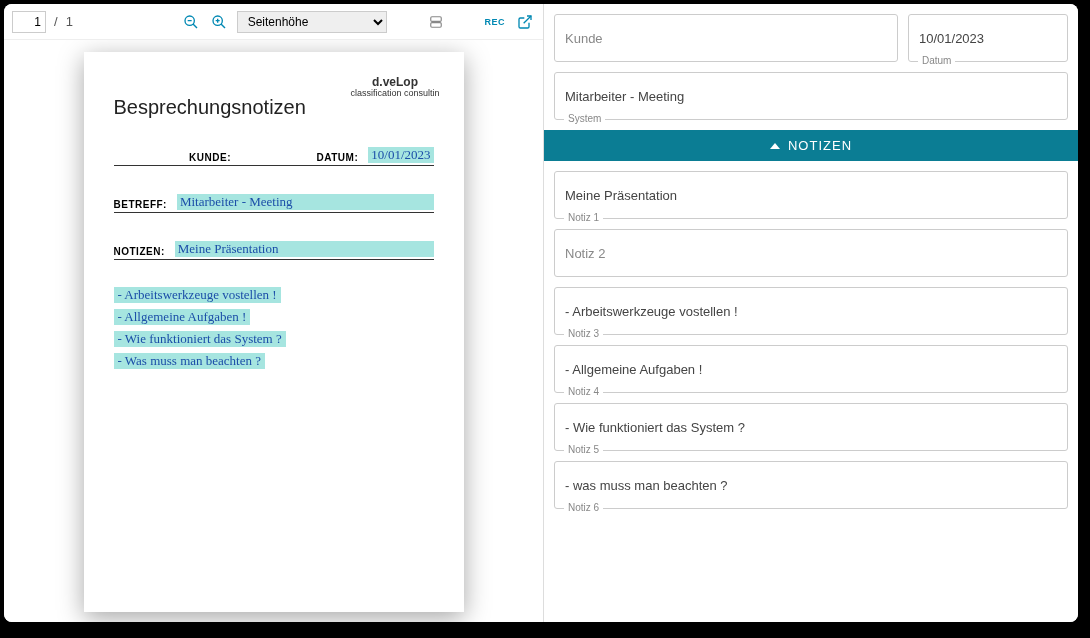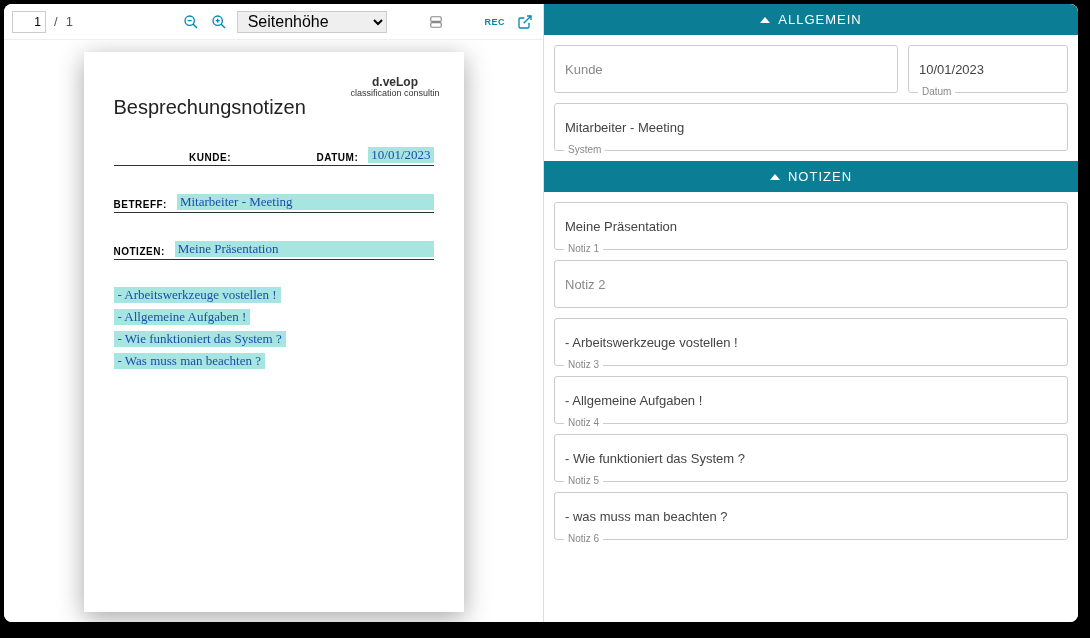--- a/index.html
+++ b/index.html
@@ -51,21 +51,21 @@
   .icon-btn {
     width: 20px; height: 20px;
     display: flex; align-items: center; justify-content: center;
     cursor: pointer;
     color: #0088b3;
   }
   .zoom-select {
     width: 150px;
     height: 22px;
     border: 1px solid #ccc;
-    font-size: 16px;
+    font-size: 12px;
     padding: 0 6px;
   }
   .tb-right { margin-left: auto; display:flex; gap:10px; align-items:center;}
   .rec-badge {
     font-size: 9px;
     font-weight: bold;
     color: #0088b3;
     letter-spacing: 0.5px;
     margin-left: 28px;
   }
@@ -261,24 +261,20 @@
           <div><span class="note-line">- Arbeitswerkzeuge vostellen !</span></div>
           <div><span class="note-line">- Allgemeine Aufgaben !</span></div>
           <div><span class="note-line">- Wie funktioniert das System ?</span></div>
           <div><span class="note-line">- Was muss man beachten ?</span></div>
         </div>
       </div>
     </div>
   </div>
 
   <div class="form-panel">
-    <div class="section-hdr">
-      <span class="chev-up"></span>
-      <span>ALLGEMEIN</span>
-    </div>
     <div class="section-body">
       <div class="row">
         <div class="field">
           <input placeholder="Kunde" style="">
         </div>
         <div class="field small">
           <span class="lbl">Datum</span>
           <input value="10/01/2023" style="">
         </div>
       </div>

